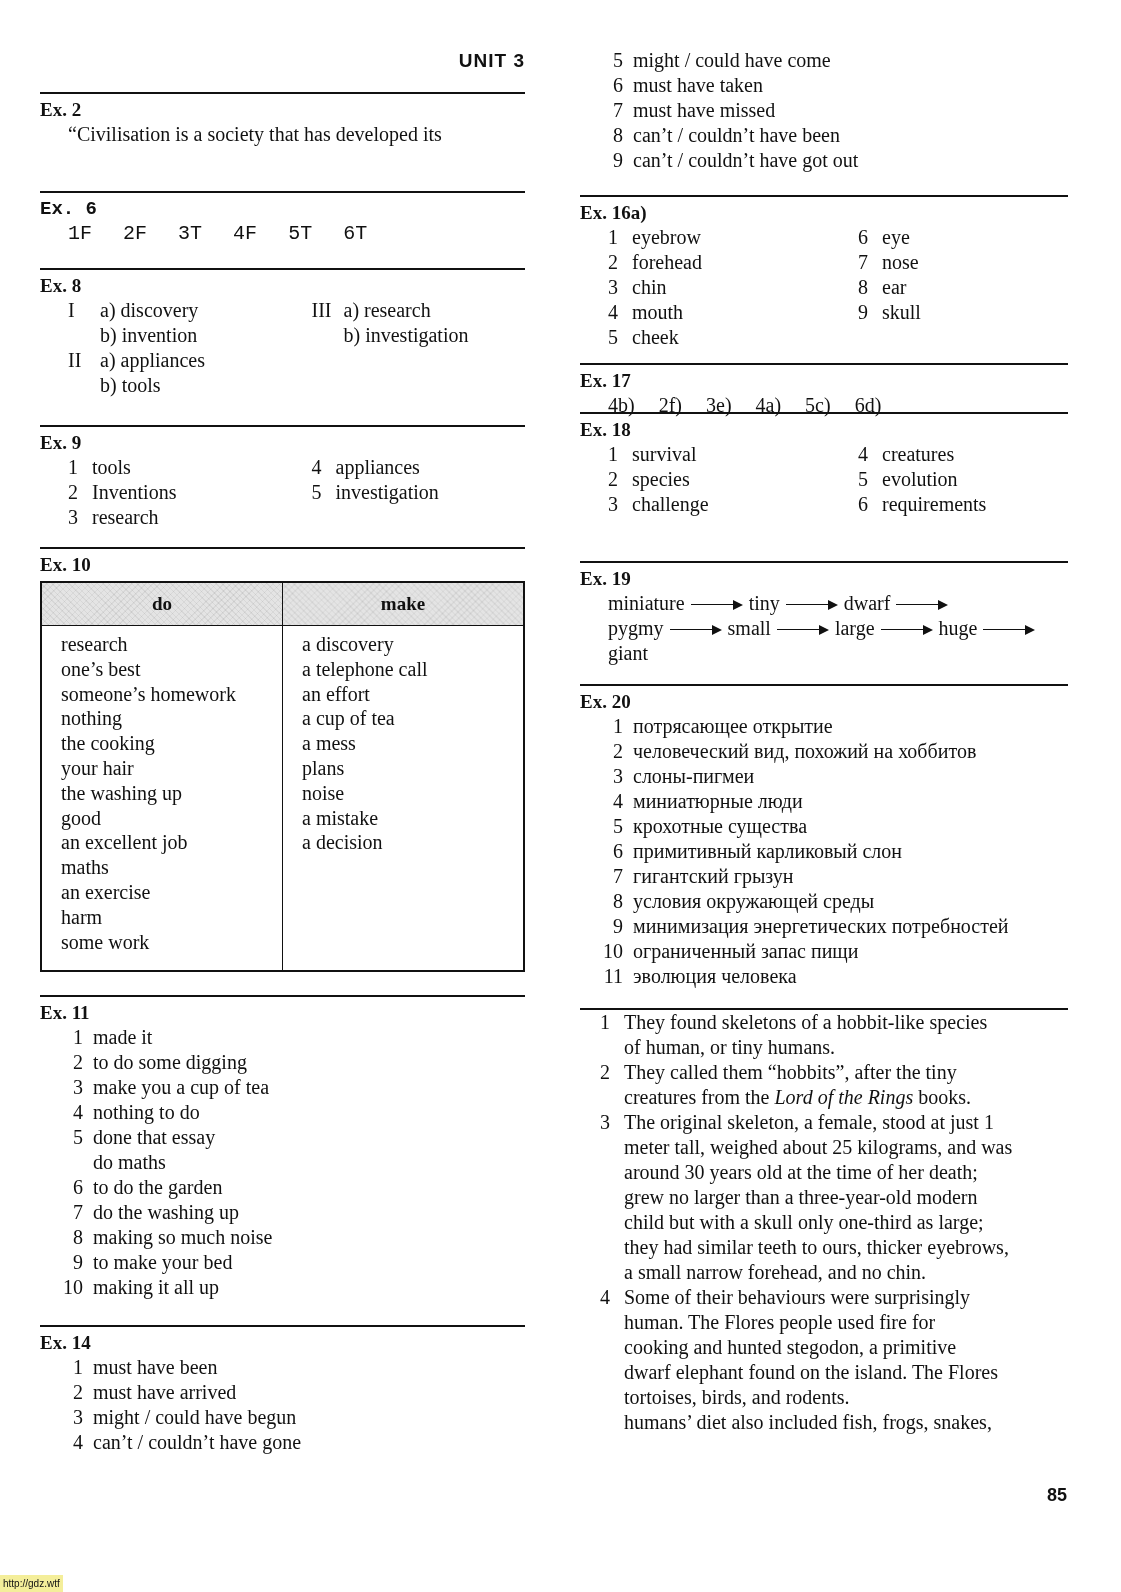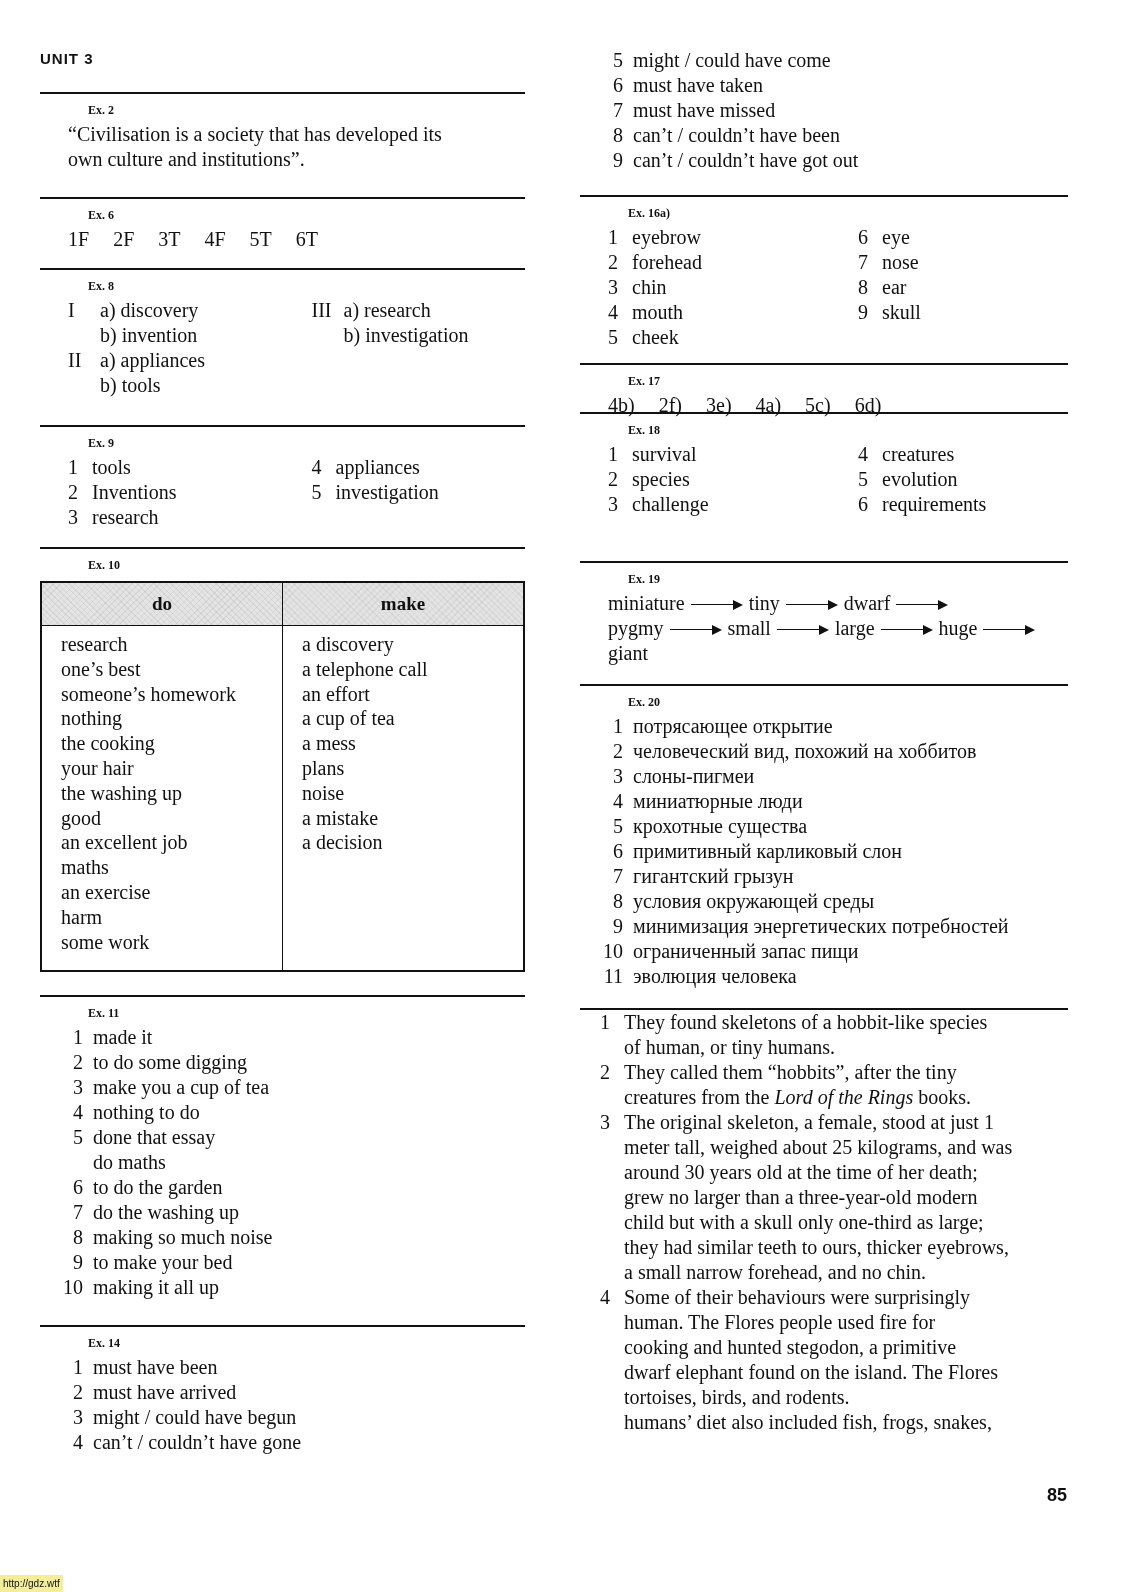--- a/index.html
+++ b/index.html
@@ -6,27 +6,27 @@
   body {
     width: 1121px; height: 1592px; position: relative; overflow: hidden;
     font-family: "Liberation Serif", "DejaVu Serif", serif;
     color: #111;
   }
   .col { position: absolute; top: 0; }
   .col-left { left: 40px; width: 485px; }
   .col-right { left: 580px; width: 488px; }
 
   .unit-title {
-    position: absolute; left: 0; width: 485px; top: 50px; text-align: left;
+    position: absolute; left: 0; width: 485px; top: 50px; text-align: right;
     font-family: "Liberation Sans", "DejaVu Sans", sans-serif;
-    font-weight: bold; font-size: 15px; letter-spacing: 1px;
+    font-weight: bold; font-size: 19px; letter-spacing: 1px;
   }
   .section { position: absolute; left: 0; right: 0; }
   .rule { height: 0; border-top: 2px solid #111; margin: 0; }
-  .ex-title { font-weight: bold; font-size: 12px; line-height: 24px; margin-top: 4px; margin-left: 48px; }
+  .ex-title { font-weight: bold; font-size: 19px; line-height: 24px; margin-top: 4px; }
   .ex-title .note { font-weight: normal; font-style: italic; }
   .body-text { font-size: 20px; line-height: 25px; }
   .indent { padding-left: 28px; }
 
   .row { display: flex; }
   .num { width: 24px; text-align: left; flex: none; }
   .num.wide { width: 35px; text-align: right; padding-right: 10px; box-sizing: border-box; }
   .two-col { display: flex; }
   .two-col > div { flex: 1; }
 
@@ -72,25 +72,24 @@
 <body>
 
 <div class="col col-left">
   <div class="unit-title">UNIT 3</div>
 
   <div class="section" style="top:92px;">
     <div class="rule"></div>
     <div class="ex-title">Ex. 2</div>
     <div class="body-text indent">
       <div>“Civilisation is a society that has developed its</div>
-      <div>own culture and institutions”.</div>
-    </div>
-  </div>
-
-  <div class="section" style="top:197px;">
+    </div>
+  </div>
+
+  <div class="section" style="top:191px;font-family:Liberation Mono, monospace;">
     <div class="rule"></div>
     <div class="ex-title">Ex. 6</div>
     <div class="body-text indent answers-inline">
       <span>1F</span>
       <span>2F</span>
       <span>3T</span>
       <span>4F</span>
       <span>5T</span>
       <span>6T</span>
     </div>

